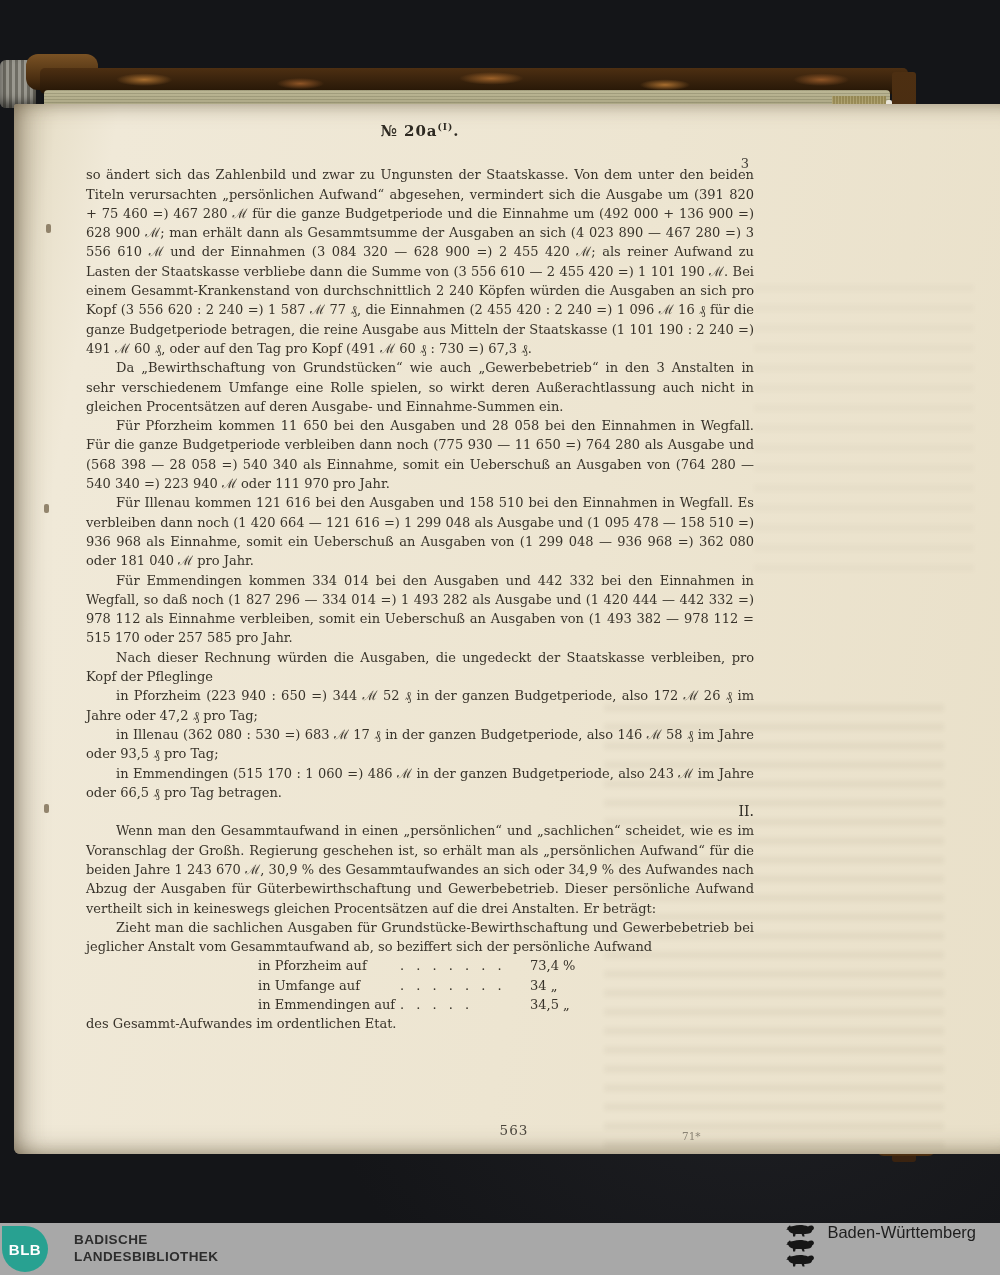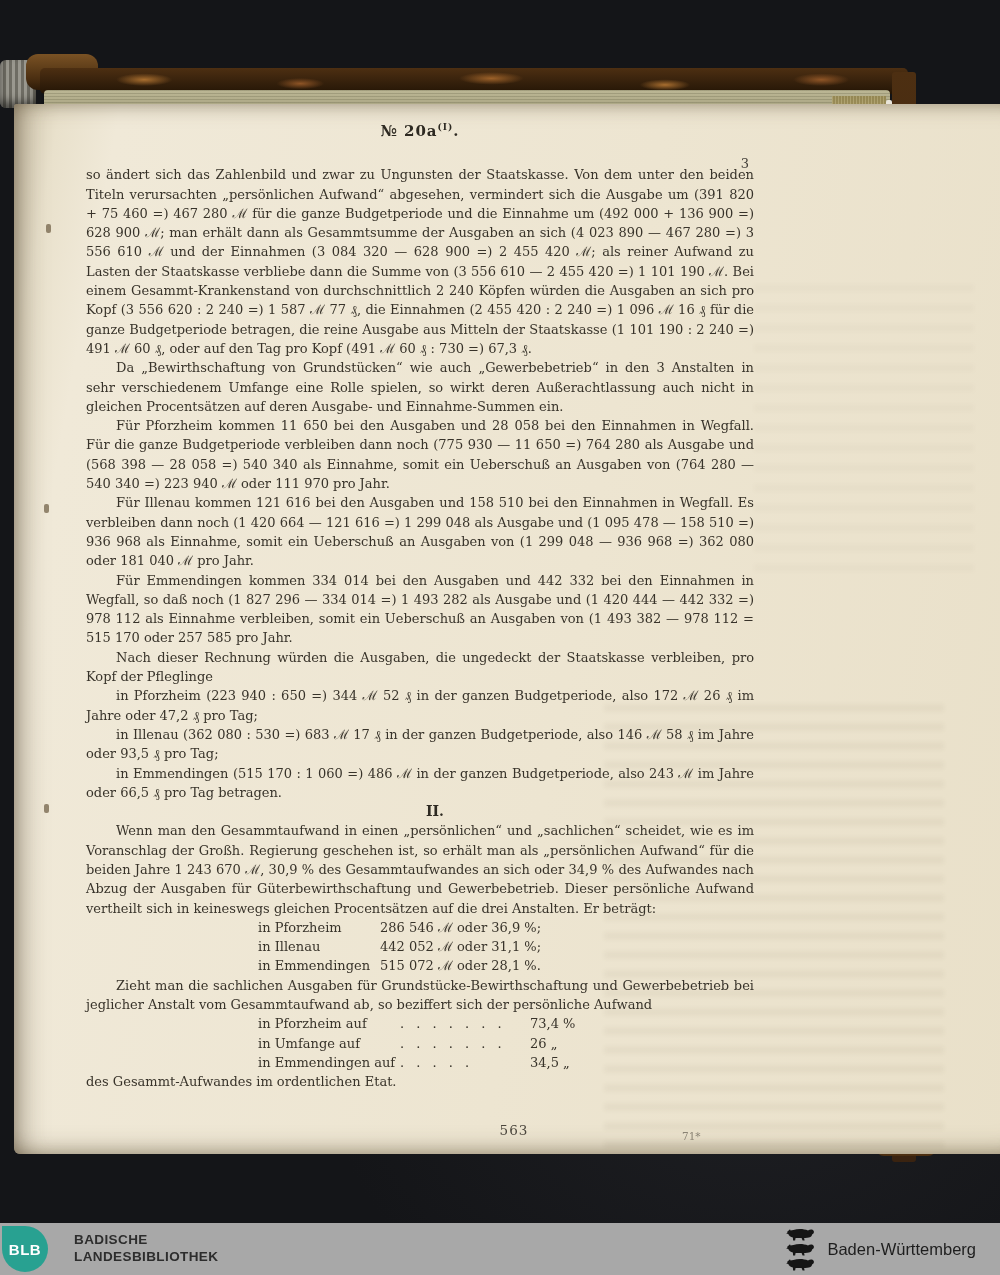--- a/index.html
+++ b/index.html
@@ -90,21 +90,21 @@
     text-align:center;font-weight:bold;font-size:15px;letter-spacing:1px;color:#2e2a22;
     margin:0 0 2px 0;text-align:center;
   }
   .running-head sup{font-size:9px;}
   .folio-top{
     position:absolute;right:5px;top:36px;font-size:13px;color:#44403a;
   }
   .body-text{margin-top:24px;}
   .content p{margin:0;text-indent:30px;}
   p.noindent{text-indent:0;}
-  .sec-head{text-align:center;font-size:14px;margin:3px 0 3px 0;text-indent:0;color:#2e2a22;font-weight:bold;}
+  .sec-head{text-align:right;font-size:14px;margin:3px 0 3px 0;text-indent:0;color:#2e2a22;}
   .alloc-table,.pct-table{margin:0 0 0 172px;}
   .alloc-row,.pct-row{display:flex;text-align:left;}
   .alloc-place{width:122px;}
   .pct-label{width:142px;}
   .pct-dots{width:130px;letter-spacing:4px;overflow:hidden;white-space:nowrap;}
   .folio-bottom{
     position:absolute;left:50%;transform:translateX(-50%);top:1018px;font-size:13.5px;color:#4a453c;letter-spacing:1px;
   }
   .signature-mark{
     position:absolute;left:668px;top:1026px;font-size:10.5px;color:#8a8374;
@@ -118,21 +118,21 @@
     position:absolute;left:2px;top:3px;width:46px;height:46px;background:#28a191;
     border-radius:0 50% 50% 50%;
     display:flex;align-items:center;justify-content:center;
     color:#ffffff;font-weight:bold;font-size:15px;letter-spacing:.5px;
   }
   .lib-name{
     position:absolute;left:74px;top:8px;font-weight:bold;color:#2d2d2d;
     font-size:13.5px;line-height:17px;letter-spacing:.4px;
   }
   .state-group{
-    position:absolute;right:24px;top:0;height:52px;display:flex;align-items:center;gap:10px;
+    position:absolute;right:24px;top:0;height:52px;display:flex;align-items:flex-start;gap:10px;
   }
   .state-name{font-size:16.5px;color:#1e1e1e;}
   .lions-icon svg{display:block;}
 </style>
 </head>
 <body>
 
 <div class="spine-headband"></div>
 <div class="cover-knob"></div>
 <div class="cover-top"></div>
@@ -161,47 +161,33 @@
       <p>Für Emmendingen kommen 334 014 bei den Ausgaben und 442 332 bei den Einnahmen in Wegfall, so daß noch (1 827 296 — 334 014 =) 1 493 282 als Ausgabe und (1 420 444 — 442 332 =) 978 112 als Einnahme verbleiben, somit ein Ueberschuß an Ausgaben von (1 493 382 — 978 112 = 515 170 oder 257 585 pro Jahr.</p>
       <p>Nach dieser Rechnung würden die Ausgaben, die ungedeckt der Staatskasse verbleiben, pro Kopf der Pfleglinge</p>
       <p>in Pforzheim (223 940 : 650 =) 344 ℳ 52 ₰ in der ganzen Budgetperiode, also 172 ℳ 26 ₰ im Jahre oder 47,2 ₰ pro Tag;</p>
       <p>in Illenau (362 080 : 530 =) 683 ℳ 17 ₰ in der ganzen Budgetperiode, also 146 ℳ 58 ₰ im Jahre oder 93,5 ₰ pro Tag;</p>
       <p>in Emmendingen (515 170 : 1 060 =) 486 ℳ in der ganzen Budgetperiode, also 243 ℳ im Jahre oder 66,5 ₰ pro Tag betragen.</p>
 
       <p class="sec-head">II.</p>
 
       <p>Wenn man den Gesammtaufwand in einen „persönlichen“ und „sachlichen“ scheidet, wie es im Voranschlag der Großh. Regierung geschehen ist, so erhält man als „persönlichen Aufwand“ für die beiden Jahre 1 243 670 ℳ, 30,9 % des Gesammtaufwandes an sich oder 34,9 % des Aufwandes nach Abzug der Ausgaben für Güterbewirthschaftung und Gewerbebetrieb. Dieser persönliche Aufwand vertheilt sich in keineswegs gleichen Procentsätzen auf die drei Anstalten. Er beträgt:</p>
 
-      <div class="alloc-table">
-        <div class="alloc-row">
-          <span class="alloc-place">in Pforzheim</span>
-          <span>286 546 ℳ oder 36,9 %;</span>
-        </div>
-        <div class="alloc-row">
-          <span class="alloc-place">in Illenau</span>
-          <span>442 052 ℳ oder 31,1 %;</span>
-        </div>
-        <div class="alloc-row">
-          <span class="alloc-place">in Emmendingen</span>
-          <span>515 072 ℳ oder 28,1 %.</span>
-        </div>
-      </div>
 
       <p>Zieht man die sachlichen Ausgaben für Grundstücke-Bewirthschaftung und Gewerbebetrieb bei jeglicher Anstalt vom Gesammtaufwand ab, so beziffert sich der persönliche Aufwand</p>
 
       <div class="pct-table">
         <div class="pct-row">
           <span class="pct-label">in Pforzheim auf</span>
           <span class="pct-dots">. . . . . . .</span>
           <span>73,4 %</span>
         </div>
         <div class="pct-row">
           <span class="pct-label">in Umfange auf</span>
           <span class="pct-dots">. . . . . . .</span>
-          <span>26 „</span>
+          <span>34 „</span>
         </div>
         <div class="pct-row">
           <span class="pct-label">in Emmendingen auf</span>
           <span class="pct-dots">. . . . .</span>
           <span>34,5 „</span>
         </div>
       </div>
 
       <p class="noindent">des Gesammt-Aufwandes im ordentlichen Etat.</p>
     </div>

